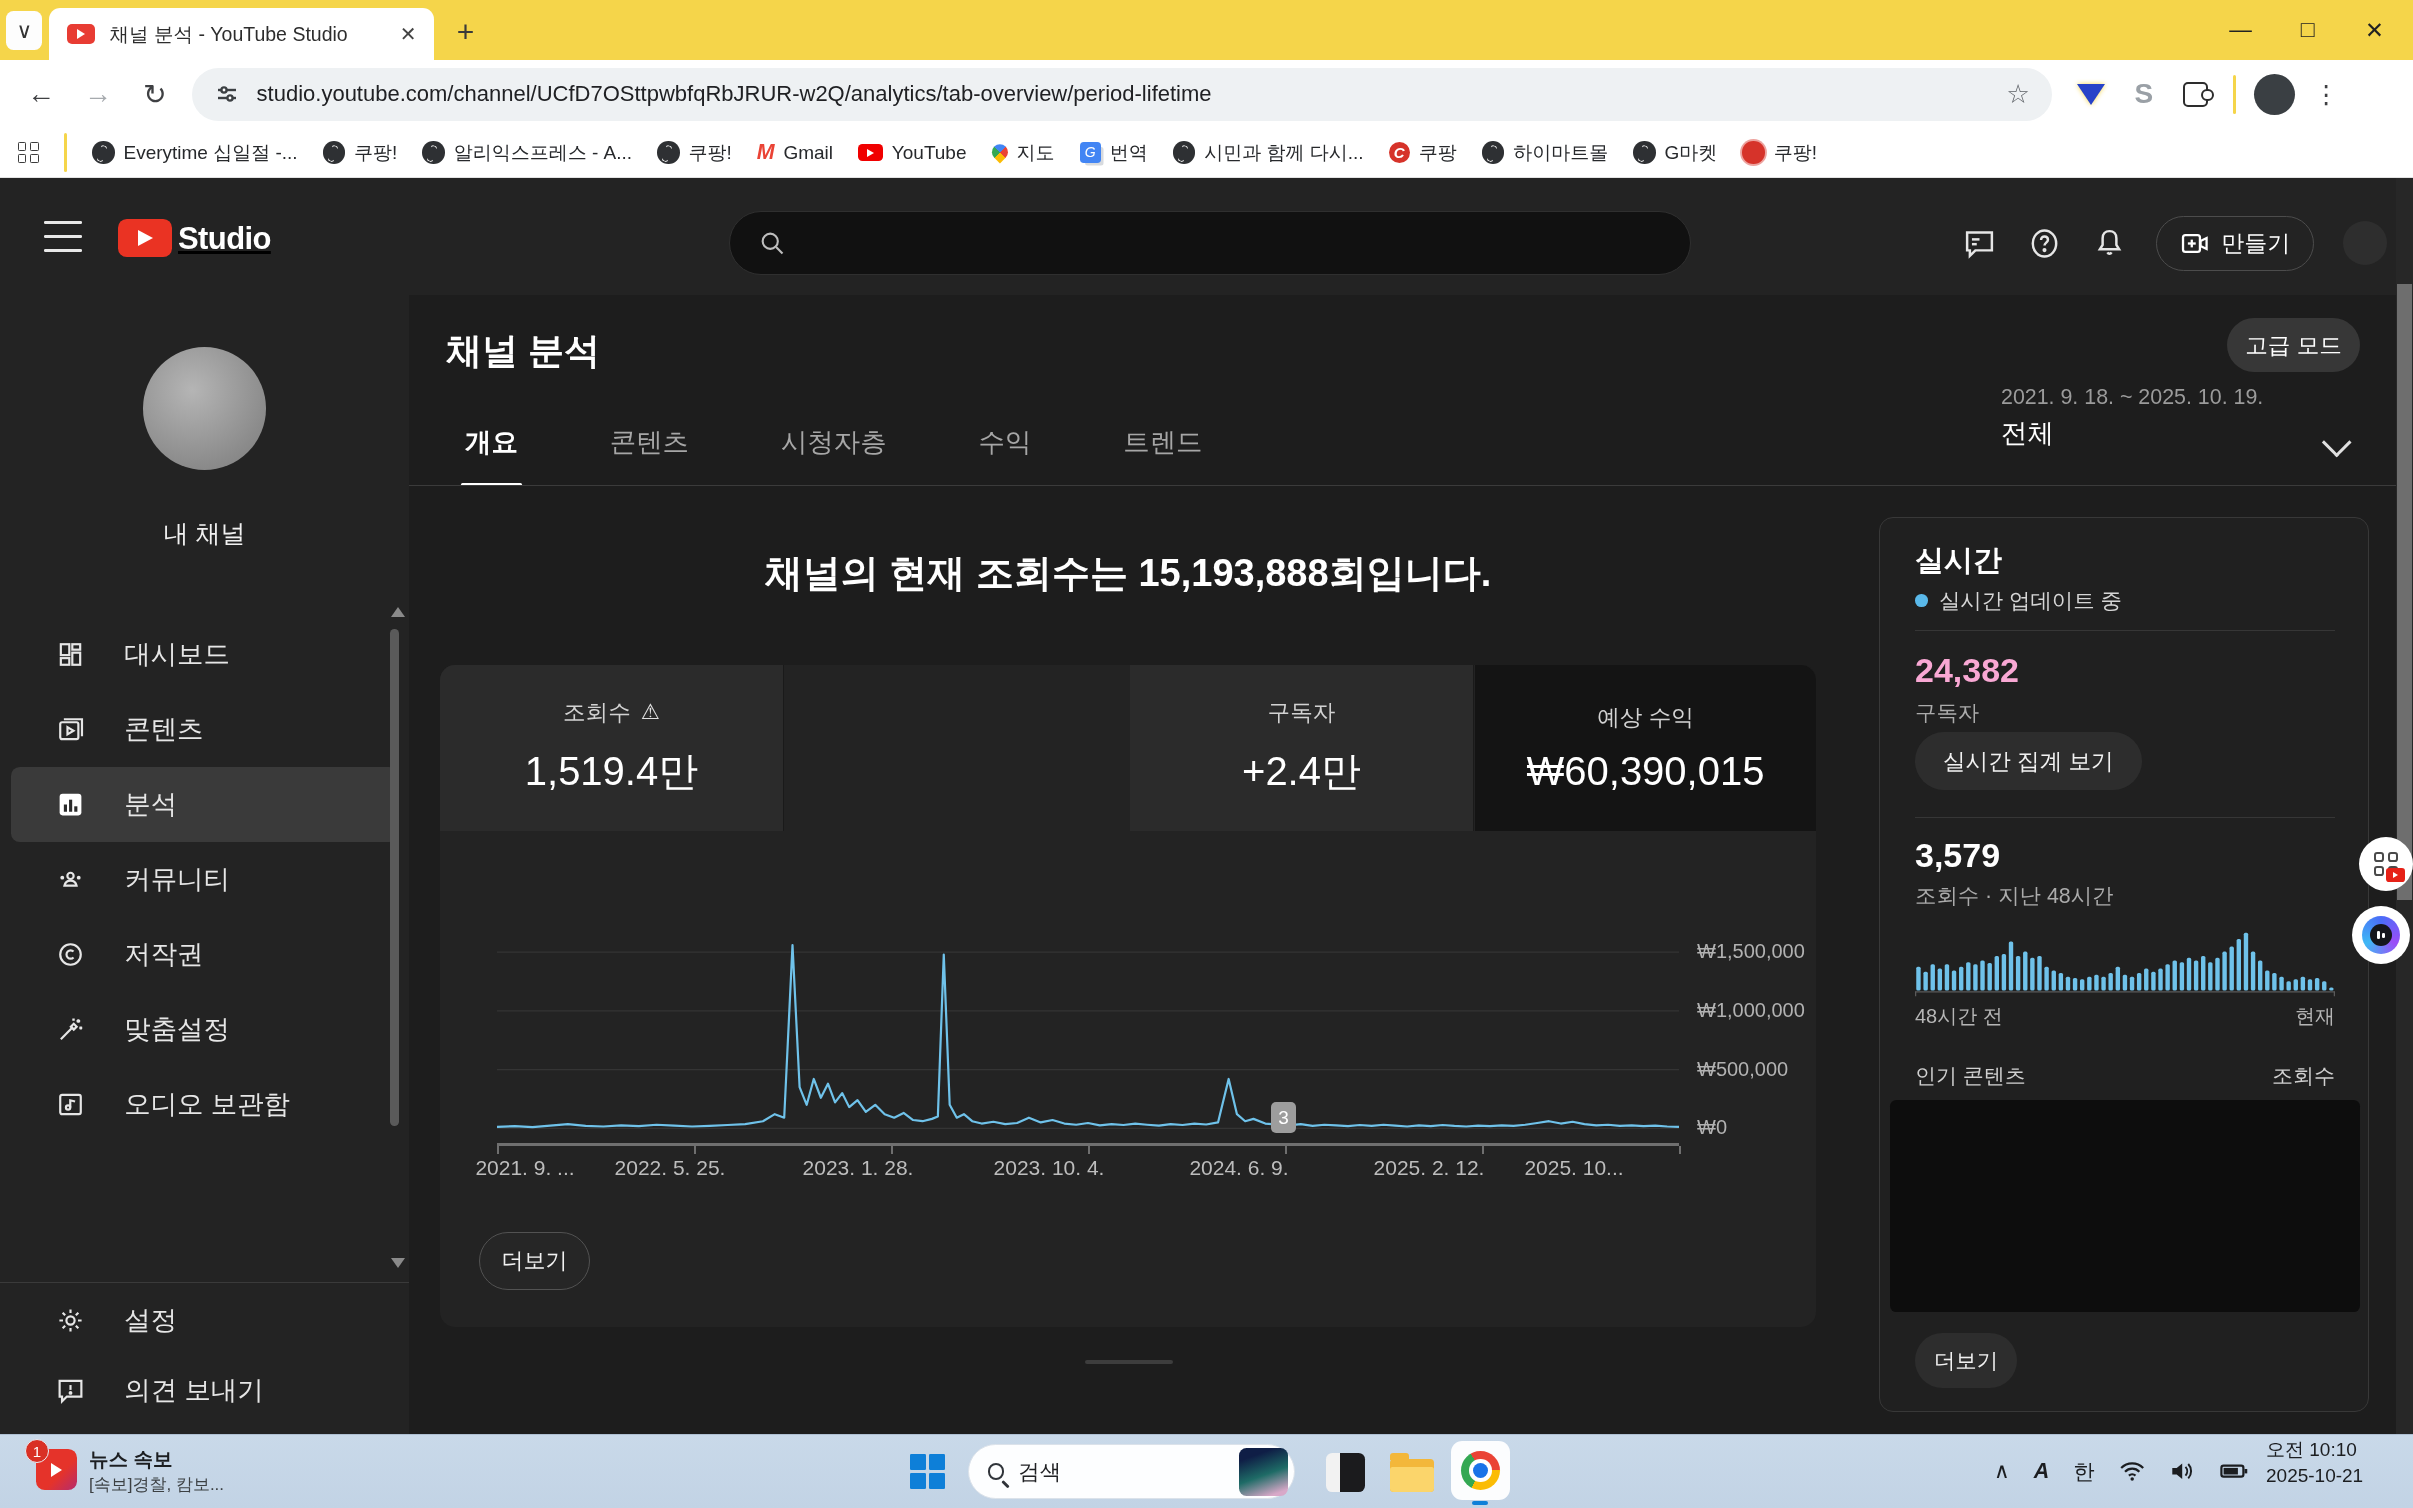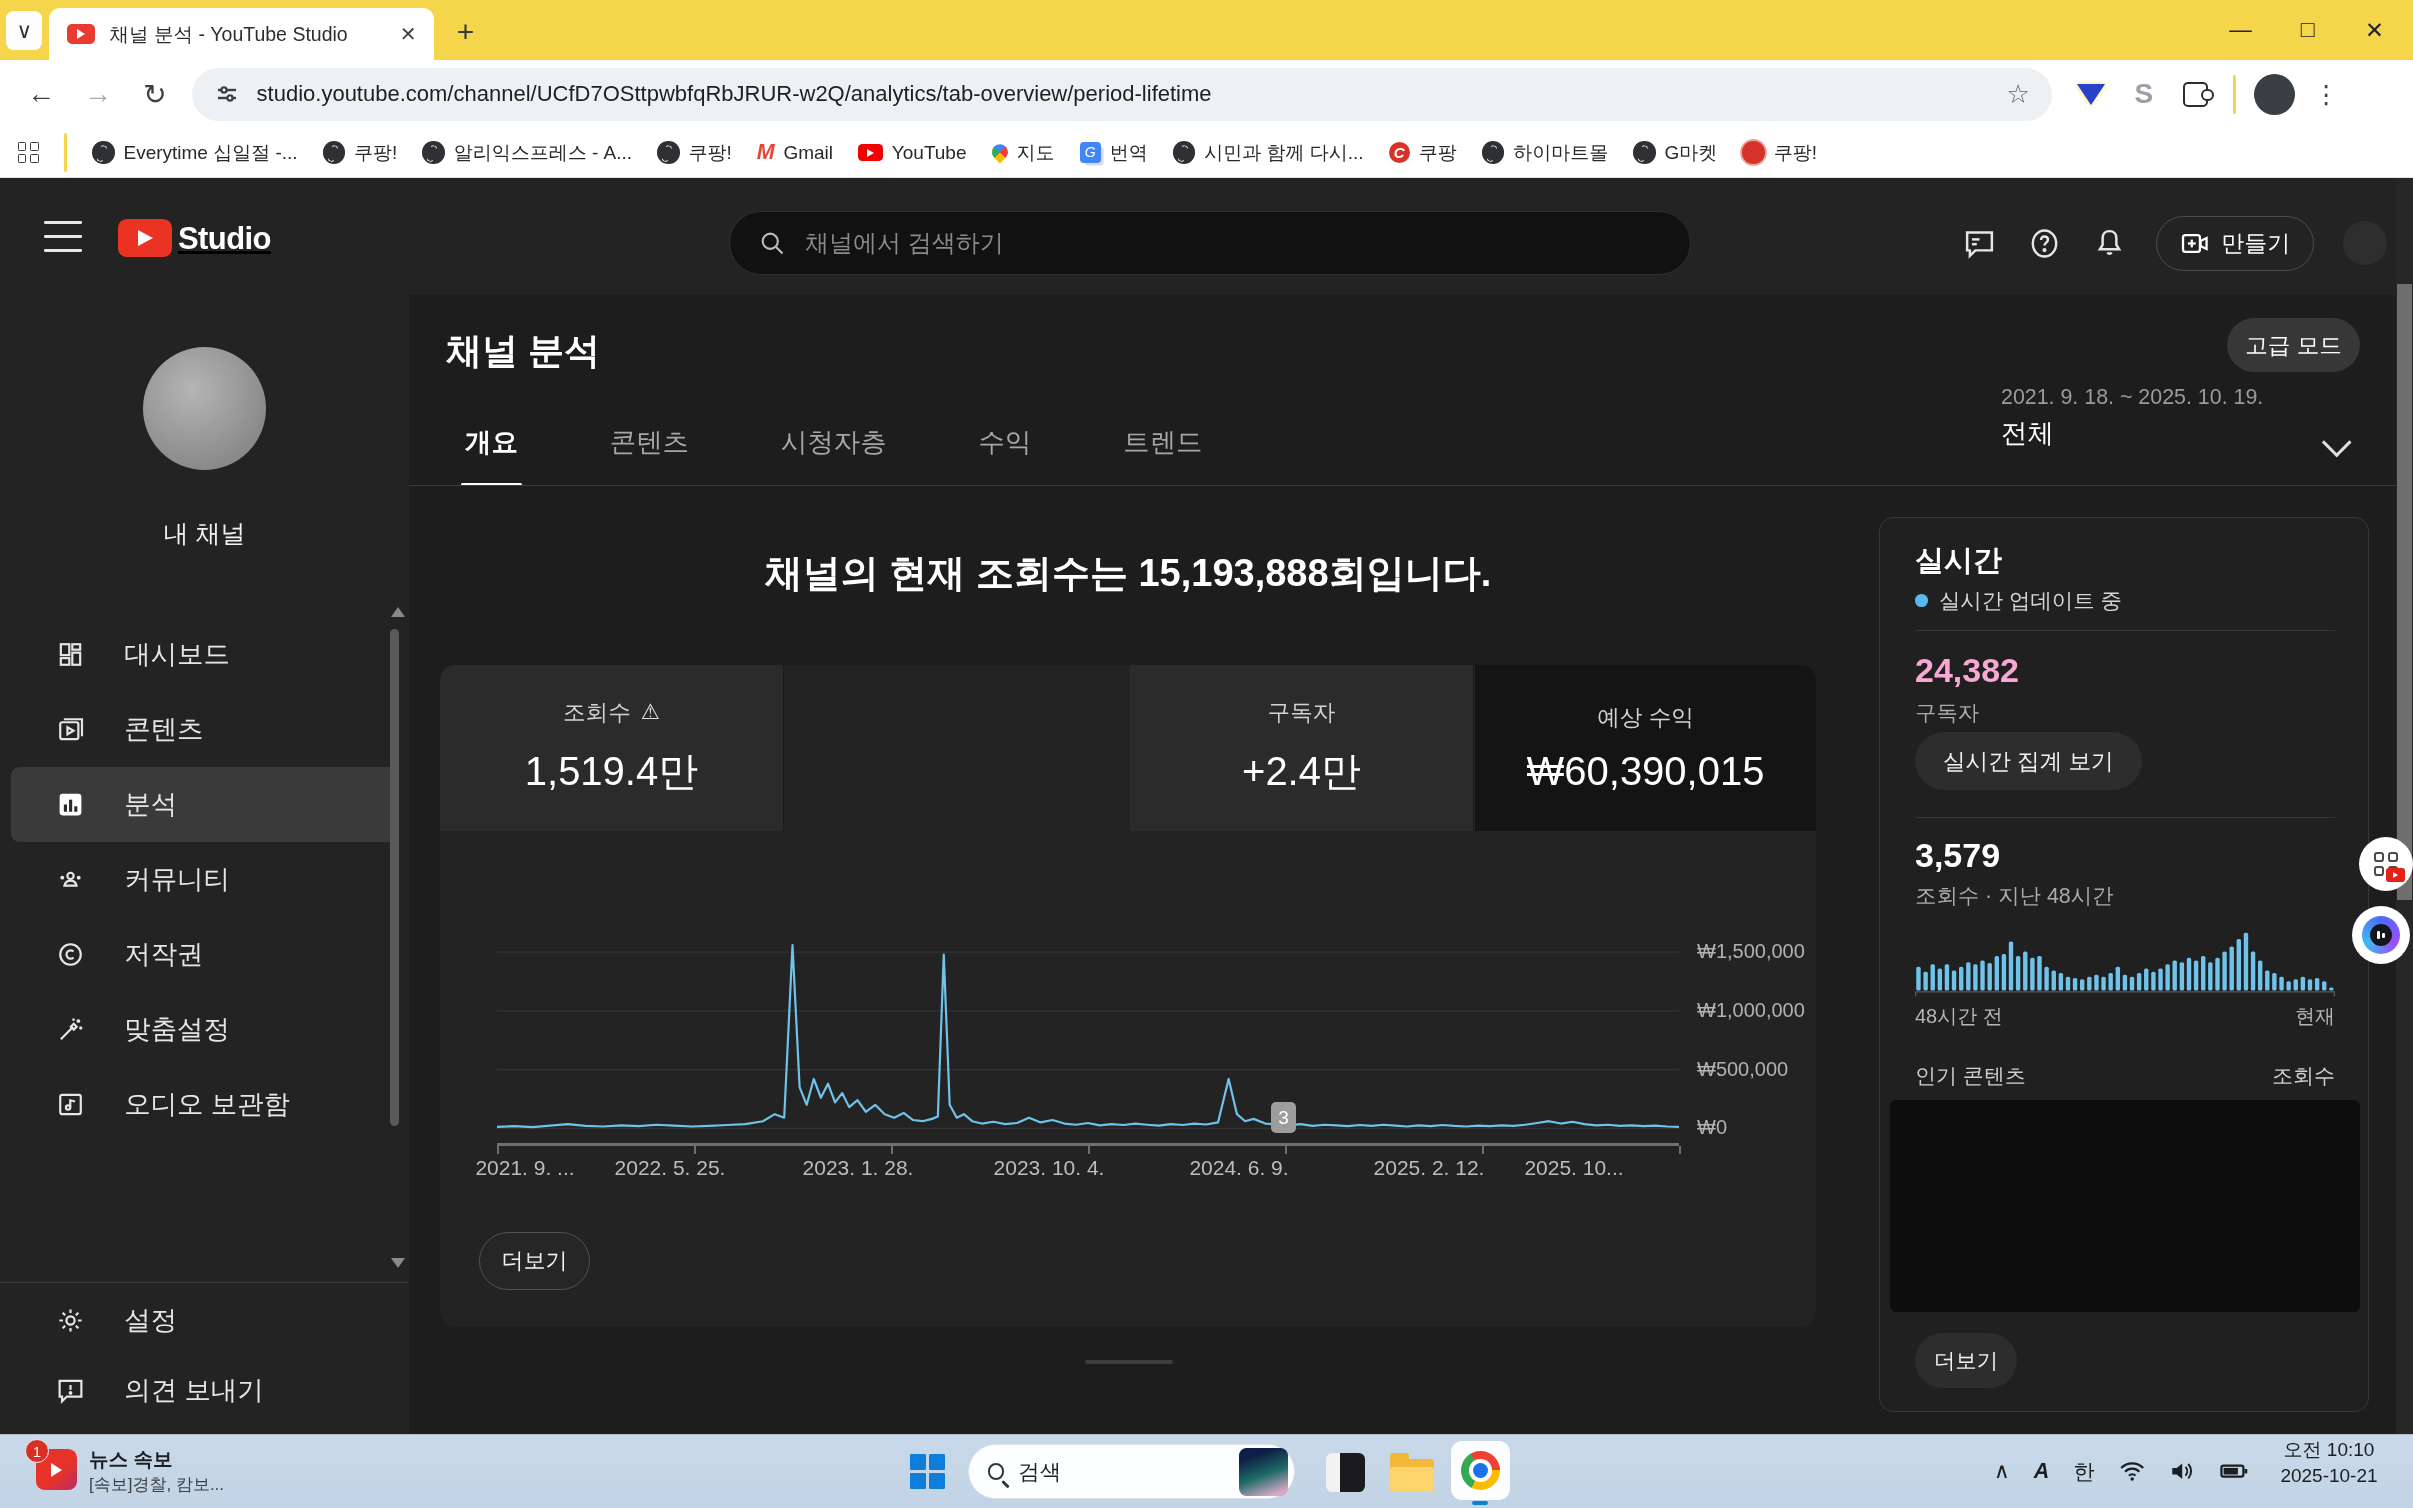--- a/index.html
+++ b/index.html
@@ -151,21 +151,21 @@
   .appfolder { left:1390px; top:1459px; width:44px; height:33px; background:#f3b73a; border-radius:3.8px; position:relative; }
   .appfolder::before { content:""; position:absolute; left:0; top:-6.3px; width:19px; height:7.5px; background:#f3b73a; border-radius:3.1px 3.1px 0 0; }
   .appfolder::after { content:""; position:absolute; left:0; top:7.5px; width:44px; height:25px; background:#fbd56b; border-radius:2.5px 2.5px 3.8px 3.8px; }
   .chrometile { left:1451px; top:1441px; width:59px; height:59px; background:#fcfdfe; border-radius:11.3px; display:flex; align-items:center; justify-content:center; }
   .chromelogo { width:39px; height:39px; border-radius:50%; background:conic-gradient(from -30deg,#ea4335 0 33%,#fbbc05 0 66%,#34a853 0); position:relative; }
   .chromelogo::before { content:""; position:absolute; left:8.2px; top:8.2px; width:22.6px; height:22.6px; background:#fff; border-radius:50%; }
   .chromelogo::after { content:""; position:absolute; left:12px; top:12px; width:15px; height:15px; background:#1a73e8; border-radius:50%; }
   .chromeind { left:1472px; top:1501px; width:16.3px; height:4.4px; background:#0e7fd8; border-radius:2.5px; }
   .tray { left:1994px; top:1434px; height:74px; display:flex; align-items:center; gap:24px; color:#1b1d20; }
   .trayglyph { font-size:21.4px; }
-  .clock { left:2266px; top:1434px; height:58px; width:126px; display:flex; flex-direction:column; justify-content:center; align-items:center; color:#1b1d20; font-size:19px; line-height:26.4px; }
+  .clock { left:2266px; top:1434px; height:58px; width:126px; display:flex; flex-direction:column; justify-content:center; align-items:flex-start; color:#1b1d20; font-size:19px; line-height:26.4px; }
 
   svg.icon { display:block; }
 </style>
 </head>
 <body>
 
 <div id="screen">
 
   <div class="abs titlebar"></div>
   <div class="abs tabsearch">
@@ -277,21 +277,20 @@
     </div>
   <div class="abs slogo">
     <span class="mark"></span>
     <span class="txt">Studio</span>
   </div>
   <div class="abs ssearch">
     <svg class="icon" width="28" height="28" viewBox="0 0 24 24">
         <circle cx="10.5" cy="10.5" r="6.5" stroke="#bdbdbd" stroke-width="1.8" fill="none"></circle>
         <line x1="15.5" y1="15.5" x2="21" y2="21" stroke="#bdbdbd" stroke-width="1.8"></line>
       </svg>
-    <input type="text" placeholder="채널에서 검색하기" style="">
   </div>
   <div class="abs hicons">
     <span class="hicon">
         <svg class="icon" width="33" height="33" viewBox="0 0 24 24" fill="none" stroke="#e6e6e6" stroke-width="1.8">
           <path d="M3 4h18v13H9l-4 4v-4H3z"></path>
           <line x1="6.5" y1="9" x2="12" y2="9"></line>
           <line x1="6.5" y1="12.5" x2="10" y2="12.5"></line>
         </svg>
       </span>
     <span class="hicon">

